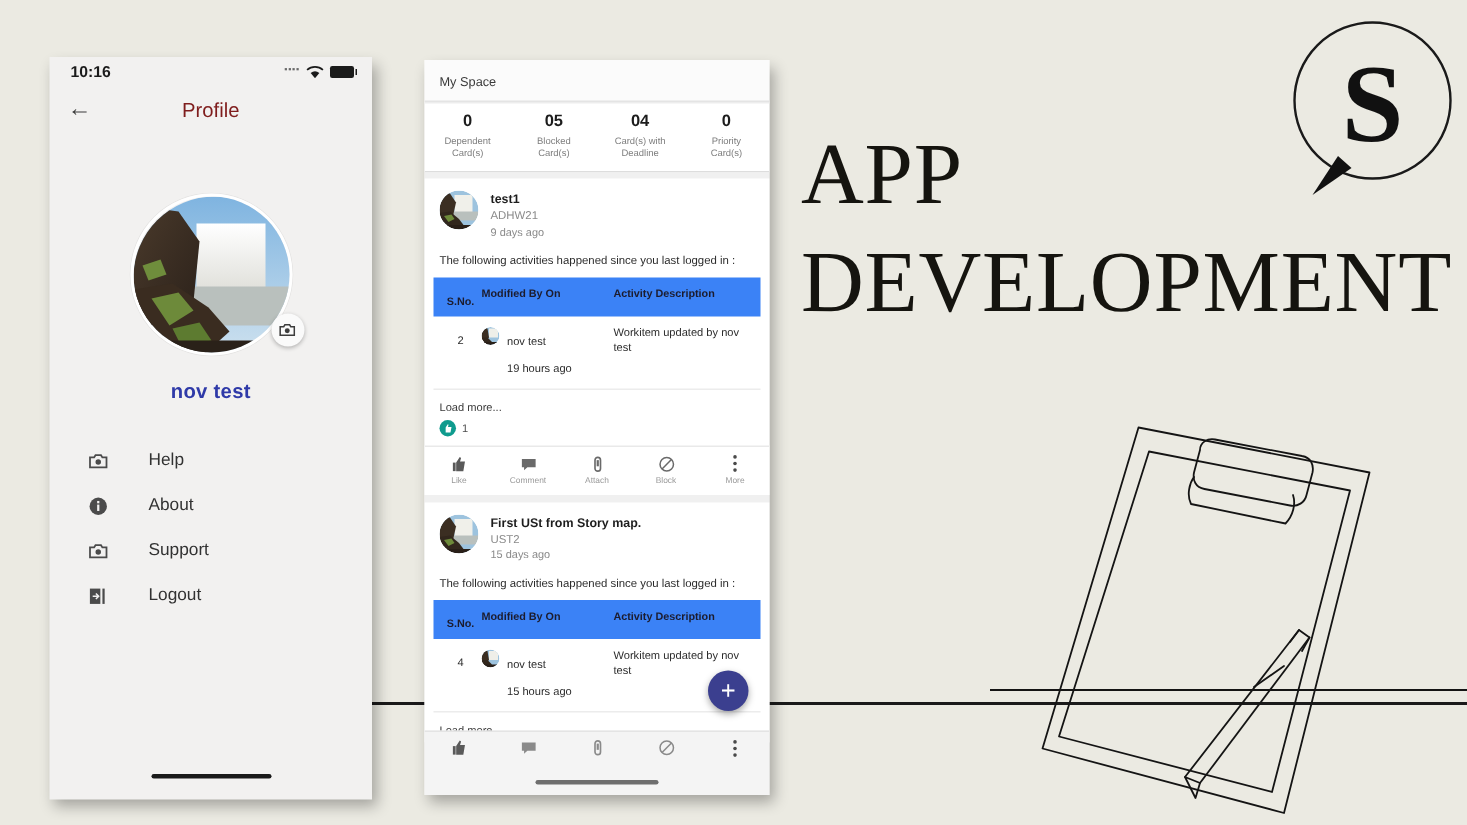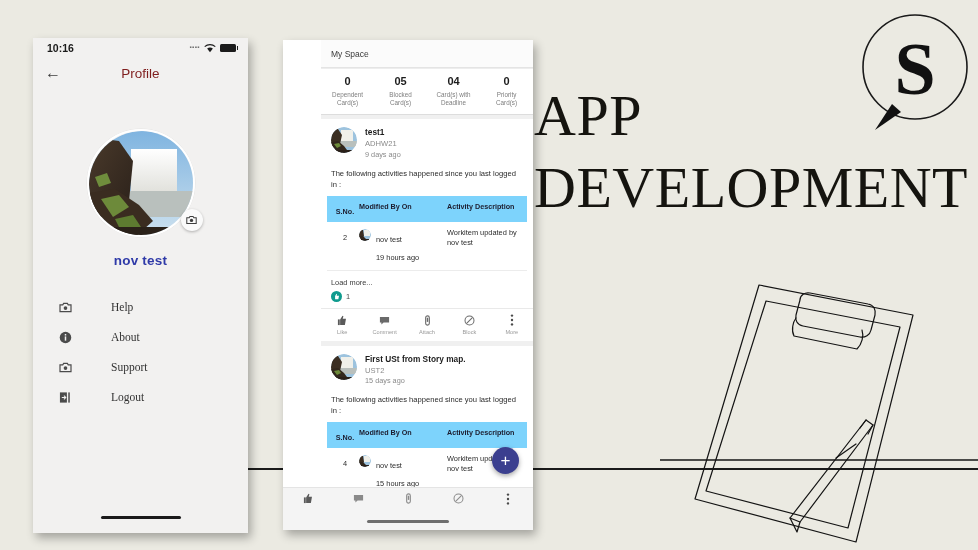--- a/index.html
+++ b/index.html
@@ -46,21 +46,21 @@
   
   .phone {
     position: absolute;
     background: #f2f1f0;
     overflow: hidden;
     box-shadow: 3px 5px 9px rgba(0,0,0,0.30);
   }
   
   #phone-left { left: 33px; top: 38px; width: 215px; height: 495px; }
   
-  #phone-right { left: 283px; top: 40px; width: 250px; height: 490px; background:#ffffff;padding-left:38px; }
+  #phone-right { left: 283px; top: 40px; width: 230px; height: 490px; background:#ffffff; }
 
   
   .statusbar {
     height: 20px; display:flex; align-items:center; justify-content:space-between;
     padding: 0 12px 0 14px; font-size: 10.5px; font-weight: 700; color:#1b1b1b;
   }
   .status-right { display:flex; align-items:center; gap:4px; }
   .dots4 { letter-spacing:0.5px; font-size:6px; color:#6a6a6a; position:relative; top:-1px;}
   .battery {
     width: 16px; height: 8px; background:#1b1b1b; border-radius:1.5px; position:relative;
@@ -92,21 +92,21 @@
     display:flex; align-items:center; justify-content:center; cursor:pointer;
   }
 
   .profile-name{
     text-align:center; margin-top:16px;
     font-size:13.5px; font-weight:700; color:#2f3aa8; letter-spacing:0.2px;
   }
 
   .menu{ margin-top:24px; }
   .menu-item{
-    display:flex; align-items:center; gap:17px; height:30px; padding-left:25px; cursor:pointer;font-family:Liberation Serif, serif;
+    display:flex; align-items:center; gap:5px; height:30px; padding-left:25px; cursor:pointer;
   }
   .menu-ico{ width:14px; height:14px; display:flex; align-items:center; justify-content:center; color:#4b4b4b; }
   .menu-label{ margin-left:22px; font-size:11.5px; color:#323232; }
 
   .home-ind{
     position:absolute; left:50%; transform:translateX(-50%);
     bottom:14px; width:80px; height:3.5px; border-radius:2px; background:#1a1a1a;
   }
 
   
@@ -129,21 +129,21 @@
   .card-av{ width:26px; height:26px; border-radius:50%; overflow:hidden; flex:0 0 26px; }
   .card-av svg{display:block;}
   .card-meta .t1{ font-size:8.3px; font-weight:700; color:#1d1d1d; line-height:1.35; }
   .card-meta .t2{ font-size:7.6px; color:#8a8a8a; line-height:1.5; }
   .card-meta .t3{ font-size:7.3px; color:#8a8a8a; line-height:1.5; }
 
   .card-body{ font-size:7.6px; color:#2b2b2b; padding:5px 10px 6px 10px; line-height:1.45; }
 
   .tbl{ margin:0 6px; }
   .tbl-head{
-    display:flex; background:#7dd3fc; padding:6px 4px;
+    display:flex; background:#3b82f6; padding:6px 4px;
   }
   .tbl-head span{ font-size:7.2px; font-weight:700; color:#1c1c2e; }
   .tbl-row{ display:flex; padding:6px 4px; border-bottom:1px solid #ececec; align-items:flex-start; }
   .c-sno{ flex:0 0 28px; text-align:center; font-size:7.4px; color:#2b2b2b; padding-top:5px; }
   .c-mod{ flex:0 0 88px; display:flex; gap:5px; }
   .c-mod .mav{ width:12px; height:12px; border-radius:50%; overflow:hidden; flex:0 0 12px; margin-top:1px;}
   .c-mod .mav svg{display:block;}
   .c-mod .mtxt .n{ font-size:7.4px; color:#2b2b2b; line-height:1.4; }
   .c-mod .mtxt .w{ font-size:7.4px; color:#2b2b2b; line-height:1.4; }
   .c-desc{ flex:1; font-size:7.4px; color:#2b2b2b; line-height:1.4; }

